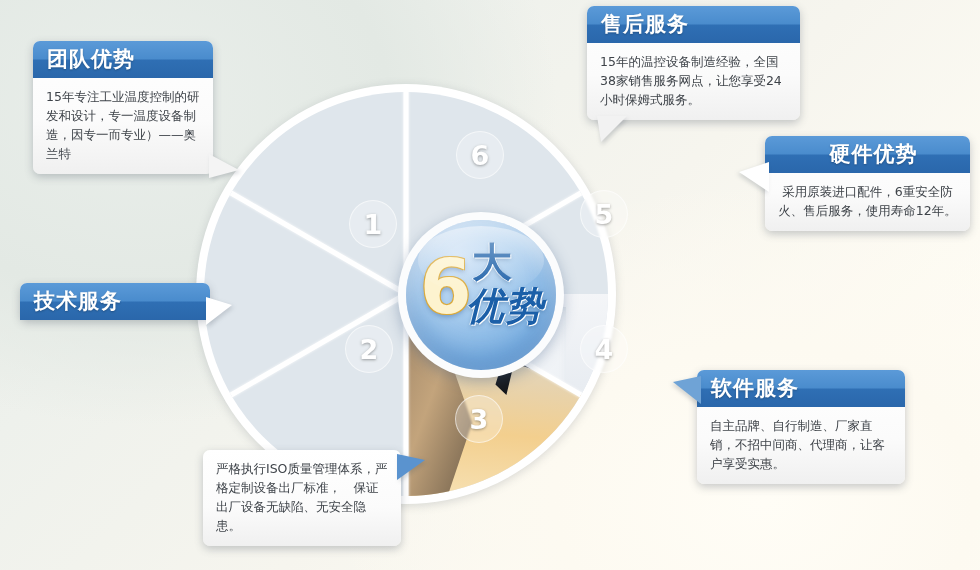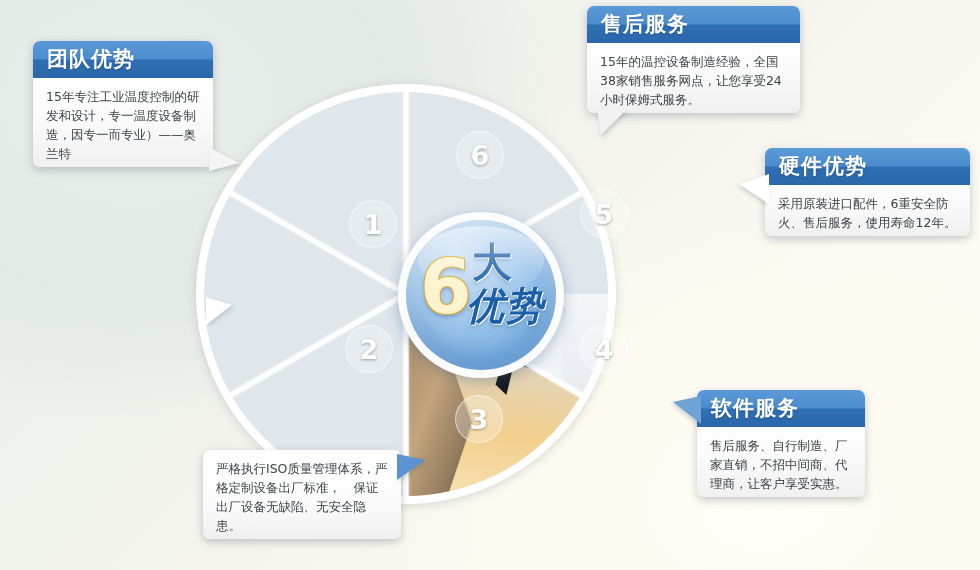--- a/index.html
+++ b/index.html
@@ -136,21 +136,21 @@
   .card .hd{
     border-radius:7px 7px 0 0;
     background:linear-gradient(180deg,#5b9ad8 0%,#4a8ccd 48%,#2f6fb4 52%,#2a67ab 100%);
     color:#ffffff;
     padding:6px 2px 7px 14px;
     font-size:21px;line-height:24px;font-weight:700;
     letter-spacing:1px;
     text-shadow:0 1px 2px rgba(0,0,0,.25);
   }
   .card .bd{
-    padding:9px 13px 4px 13px;
+    padding:9px 13px 11px 13px;
     font-size:12.5px;line-height:19px;color:#3e4349;
   }
   .tail{
     position:absolute;width:0;height:0;
   }
 </style>
 </head>
 <body>
 
 <div id="stage">
@@ -221,34 +221,35 @@
     <div class="bd">15年专注工业温度控制的研发和设计，专一温度设备制造，因专一而专业）——奥兰特</div>
     <div class="tail" style="right:-26px;bottom:-4px;border-left:30px solid #f4f4f4;border-top:16px solid transparent;border-bottom:8px solid transparent;filter:drop-shadow(2px 2px 2px rgba(70,80,95,.25));"></div>
   </div>
 
   <div class="card" style="left:587px;top:6px;width:213px;">
     <div class="hd">售后服务</div>
     <div class="bd">15年的温控设备制造经验，全国38家销售服务网点，让您享受24小时保姆式服务。</div>
     <div class="tail" style="left:10px;bottom:-22px;border-top:26px solid #f2f2f2;border-right:26px solid transparent;border-left:4px solid transparent;filter:drop-shadow(1px 3px 2px rgba(70,80,95,.25));"></div>
   </div>
 
-  <div class="card" style="left:765px;top:148px;width:205px;">
+  <div class="card" style="left:765px;top:136px;width:205px;text-align:center;">
     <div class="hd">硬件优势</div>
     <div class="bd">采用原装进口配件，6重安全防火、售后服务，使用寿命12年。</div>
     <div class="tail" style="left:-26px;top:26px;border-right:30px solid #ffffff;border-top:10px solid transparent;border-bottom:20px solid transparent;filter:drop-shadow(-2px 2px 2px rgba(70,80,95,.22));"></div>
   </div>
 
-  <div class="card" style="left:697px;top:390px;width:168px;">
+  <div class="card" style="left:697px;top:370px;width:208px;">
     <div class="hd">软件服务</div>
-    <div class="bd">售后服务、自行制造、厂家直销，不招中间商、代理商，让客户享受实惠。</div>
+    <div class="bd">自主品牌、自行制造、厂家直销，不招中间商、代理商，让客户享受实惠。</div>
     <div class="tail" style="left:-24px;top:6px;border-right:28px solid #6fa3d6;border-top:6px solid transparent;border-bottom:22px solid transparent;filter:drop-shadow(-2px 2px 2px rgba(70,80,95,.22));"></div>
   </div>
 
   <div class="card" style="left:203px;top:450px;width:198px;">
     <div class="bd">严格执行ISO质量管理体系，严格定制设备出厂标准，　保证出厂设备无缺陷、无安全隐患。</div>
     <div class="tail" style="right:-24px;top:4px;border-left:28px solid #5a93cf;border-top:6px solid transparent;border-bottom:20px solid transparent;filter:drop-shadow(2px 2px 2px rgba(70,80,95,.22));"></div>
   </div>
 
   <div class="card" style="left:20px;top:283px;width:190px;">
+    <div class="hd">技术服务</div>
     <div class="tail" style="right:-22px;top:14px;border-left:26px solid #ffffff;border-top:8px solid transparent;border-bottom:20px solid transparent;filter:drop-shadow(2px 2px 2px rgba(70,80,95,.2));"></div>
   </div>
 
 </div>
 
 </body></html>

